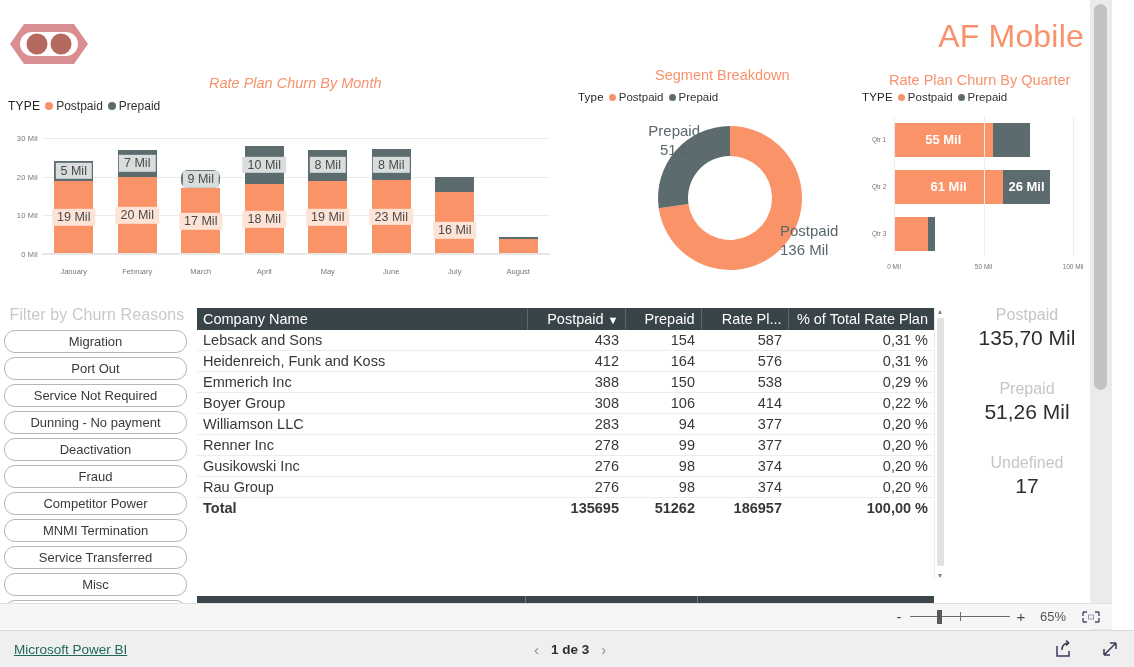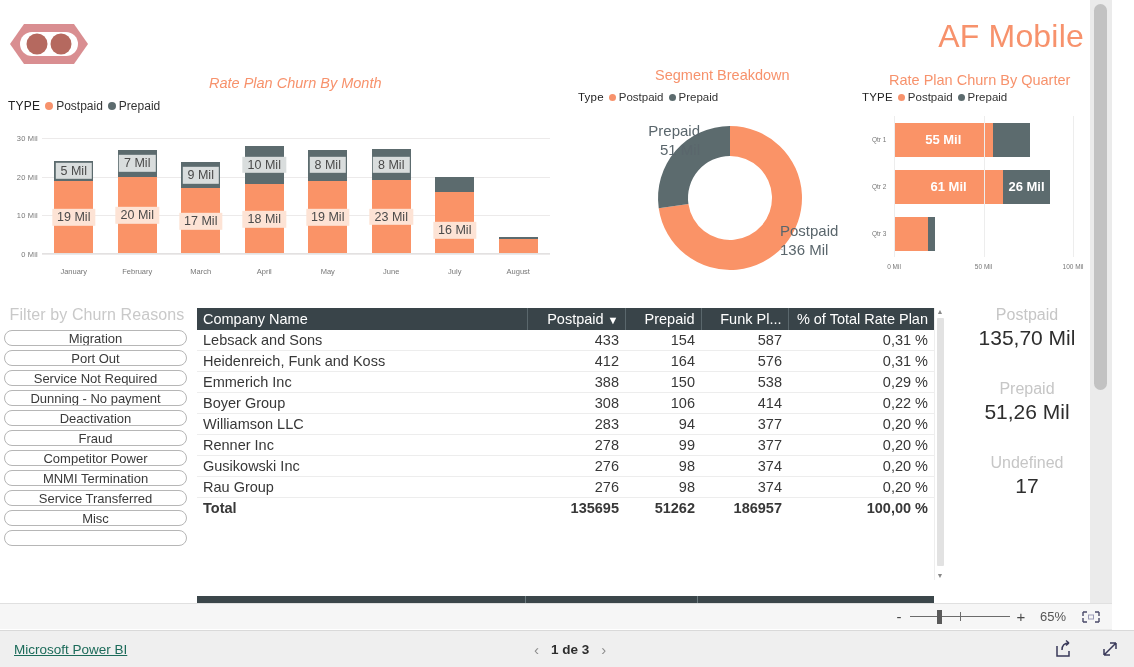--- a/index.html
+++ b/index.html
@@ -84,21 +84,21 @@
   .q-seg.post { background: #FA9367; }
   .q-seg.pre  { background: #5C6B6E; }
   .q-seg-label { font-size: 13px; color: #fff; font-weight: 600; white-space: nowrap; }
   .q-xlabels { position: absolute; left: 22px; right: 6px; bottom: 2px; height: 12px; }
   .q-xlabels span { position: absolute; font-size: 6.5px; color: #777; transform: translateX(-50%); white-space: nowrap; }
 
   
   .slicer { position: absolute; left: 2px; top: 306px; width: 190px; height: 300px; overflow: hidden; }
   .slicer-title { font-size: 16px; color: #c9c9c9; text-align: center; margin-bottom: 6px; letter-spacing: .1px; }
   .slicer-btn {
-    width: 183px; height: 16px; margin: 0 0 4px 2px;
+    width: 183px; height: 23px; margin: 0 0 4px 2px;
     border: 1px solid #b6b6b6; border-radius: 11px; background: #fff;
     display: flex; align-items: center; justify-content: center;
     font-size: 13px; color: #3a3a3a; font-family: "Liberation Sans", sans-serif;
     cursor: pointer; overflow: hidden; white-space: nowrap;
   }
 
   
   .tablewrap { position: absolute; left: 197px; top: 308px; width: 748px; height: 296px; }
   table.tbl { width: 737px; border-collapse: collapse; table-layout: fixed; font-size: 14.5px; color: #383838; }
   table.tbl th {
@@ -228,21 +228,21 @@
                 <div class="seg pre" style="height: 27.0667px;">
                   <span class="seg-label">7 Mil</span>
                 </div>
                 <div class="seg post" style="height: 77.3333px;">
                   <span class="seg-label" style="top: 50%;">20 Mil</span>
                 </div>
               </div>
             </div>
             <div class="cc-col">
               <div class="cc-stack">
-                <div class="seg pre" style="height: 26px;">
+                <div class="seg pre" style="height: 18px; border-radius: 7px;">
                   <span class="seg-label">9 Mil</span>
                 </div>
                 <div class="seg post" style="height: 65.7333px;">
                   <span class="seg-label" style="top: 50%;">17 Mil</span>
                 </div>
               </div>
             </div>
             <div class="cc-col">
               <div class="cc-stack">
                 <div class="seg pre" style="height: 38.6667px;">
@@ -416,21 +416,21 @@
           <col style="width:87px">
             <col style="width:146px">
         </colgroup>
         <thead>
           <tr>
             <th class="t-left">Company Name</th>
             <th>
               <span>Postpaid</span><span class="sort-caret">▼</span>
             </th>
             <th>Prepaid</th>
-            <th>Funk Pl...</th>
+            <th>Rate Pl...</th>
             <th style="border-right:none">% of Total Rate Plan</th>
           </tr>
         </thead>
         <tbody id="tbl-body">
             <tr>
               <td class="t-left">Lebsack and Sons</td>
               <td>433</td>
               <td>154</td>
               <td>587</td>
               <td>0,31 %</td>

